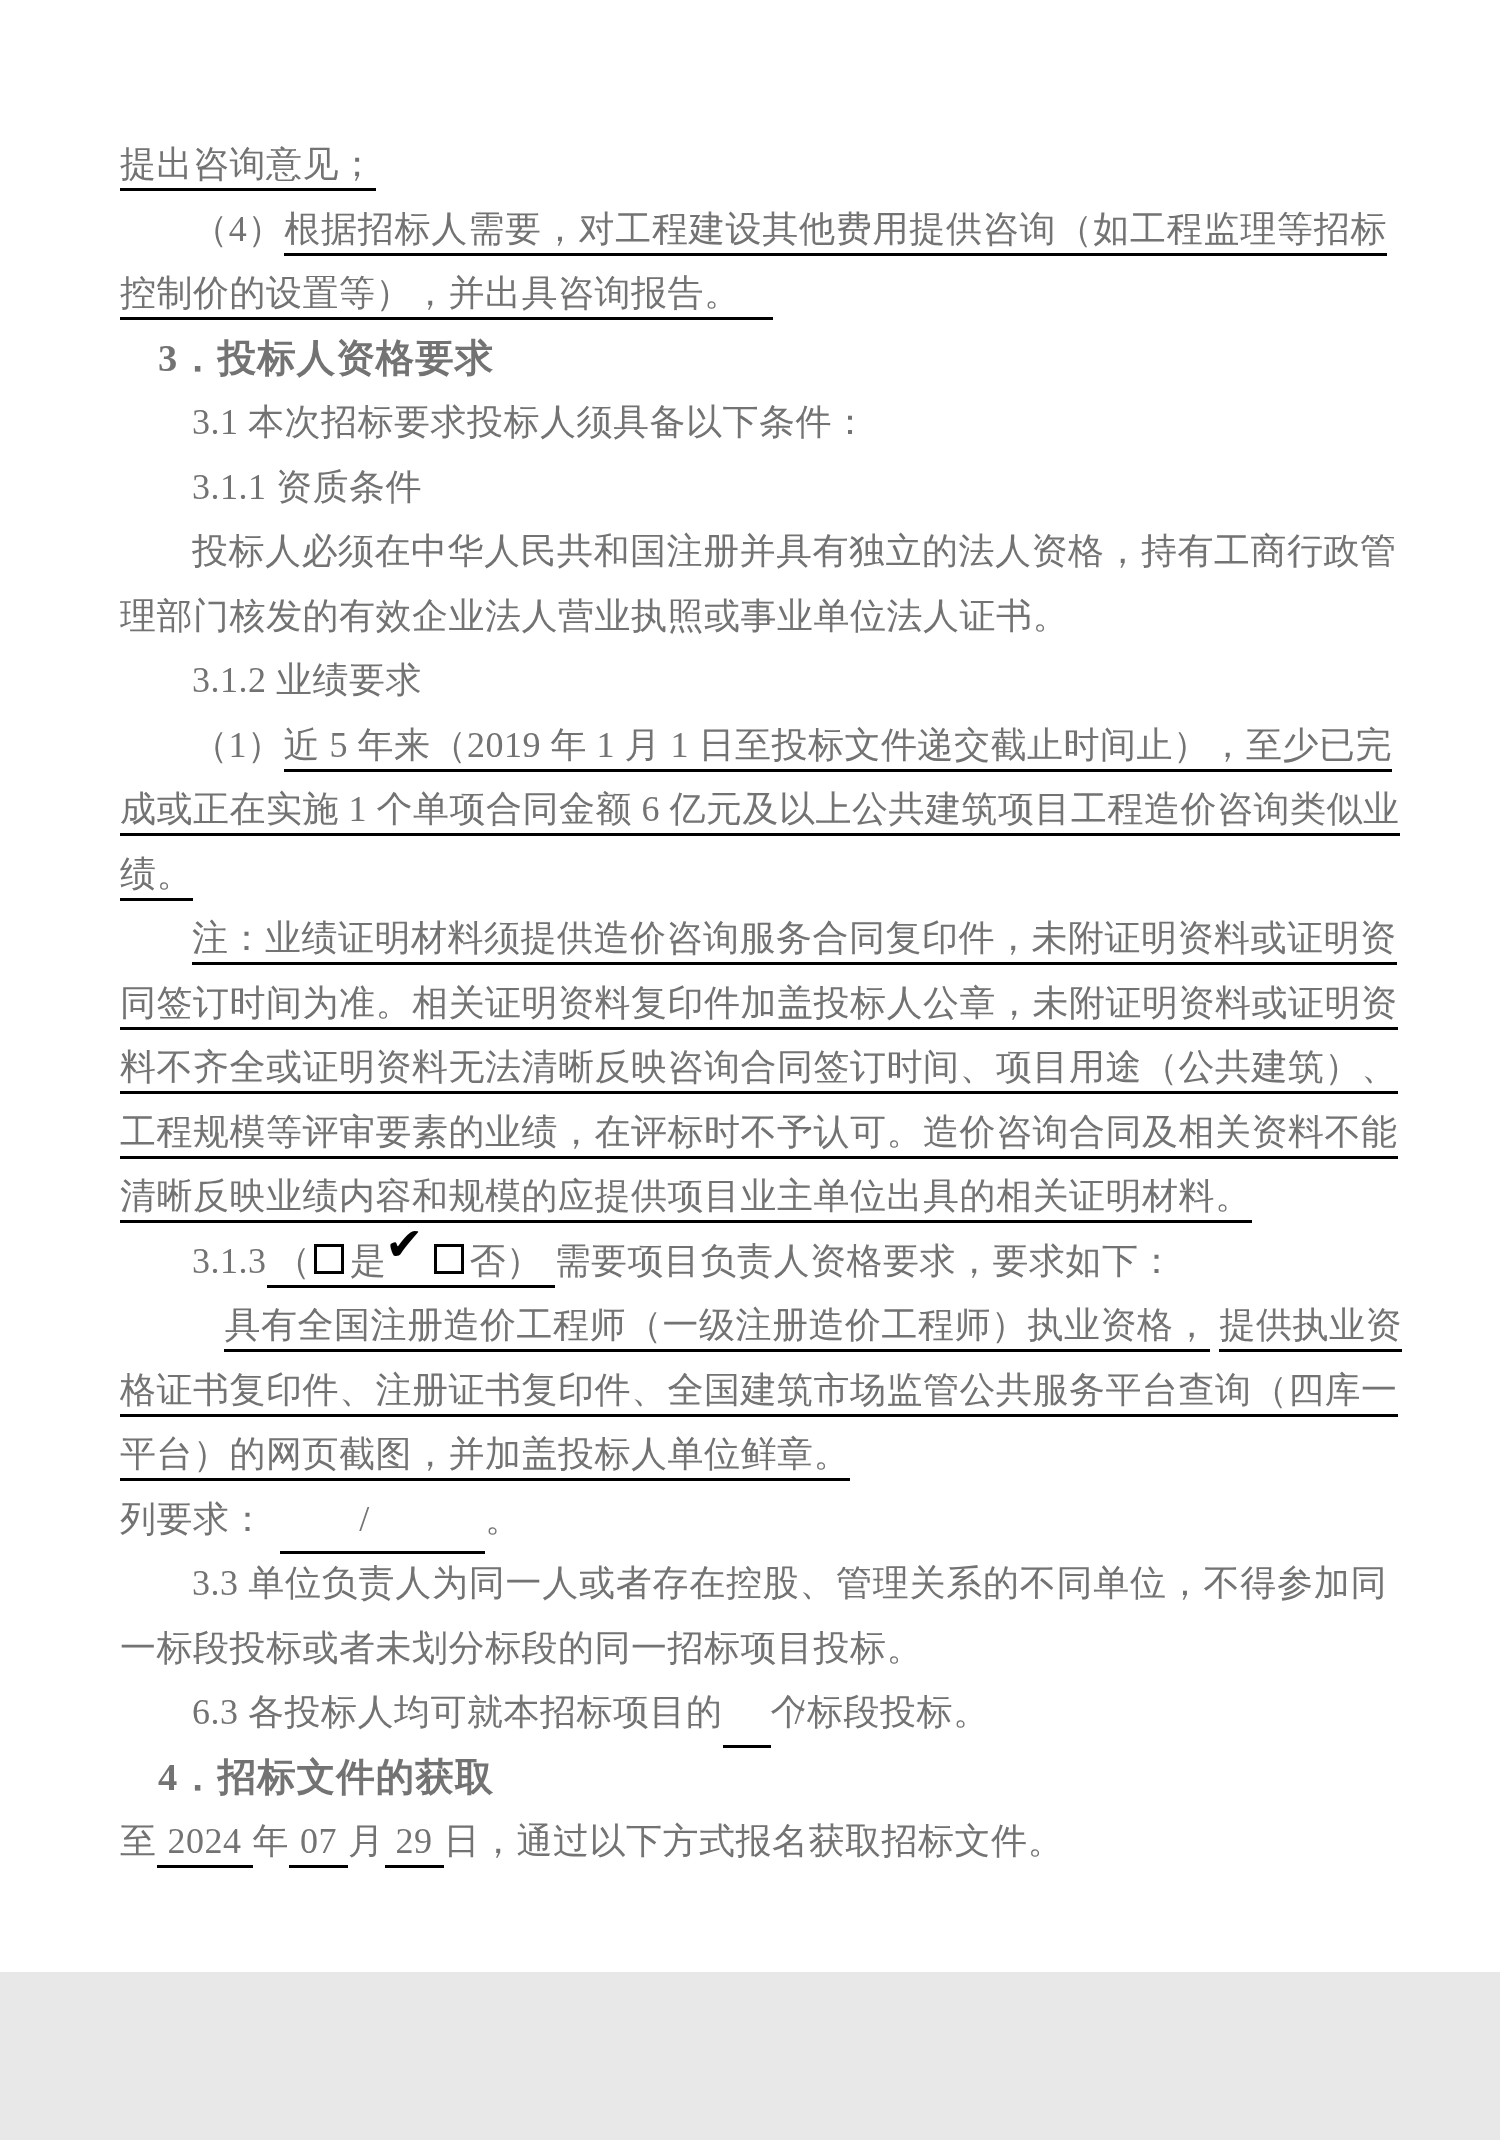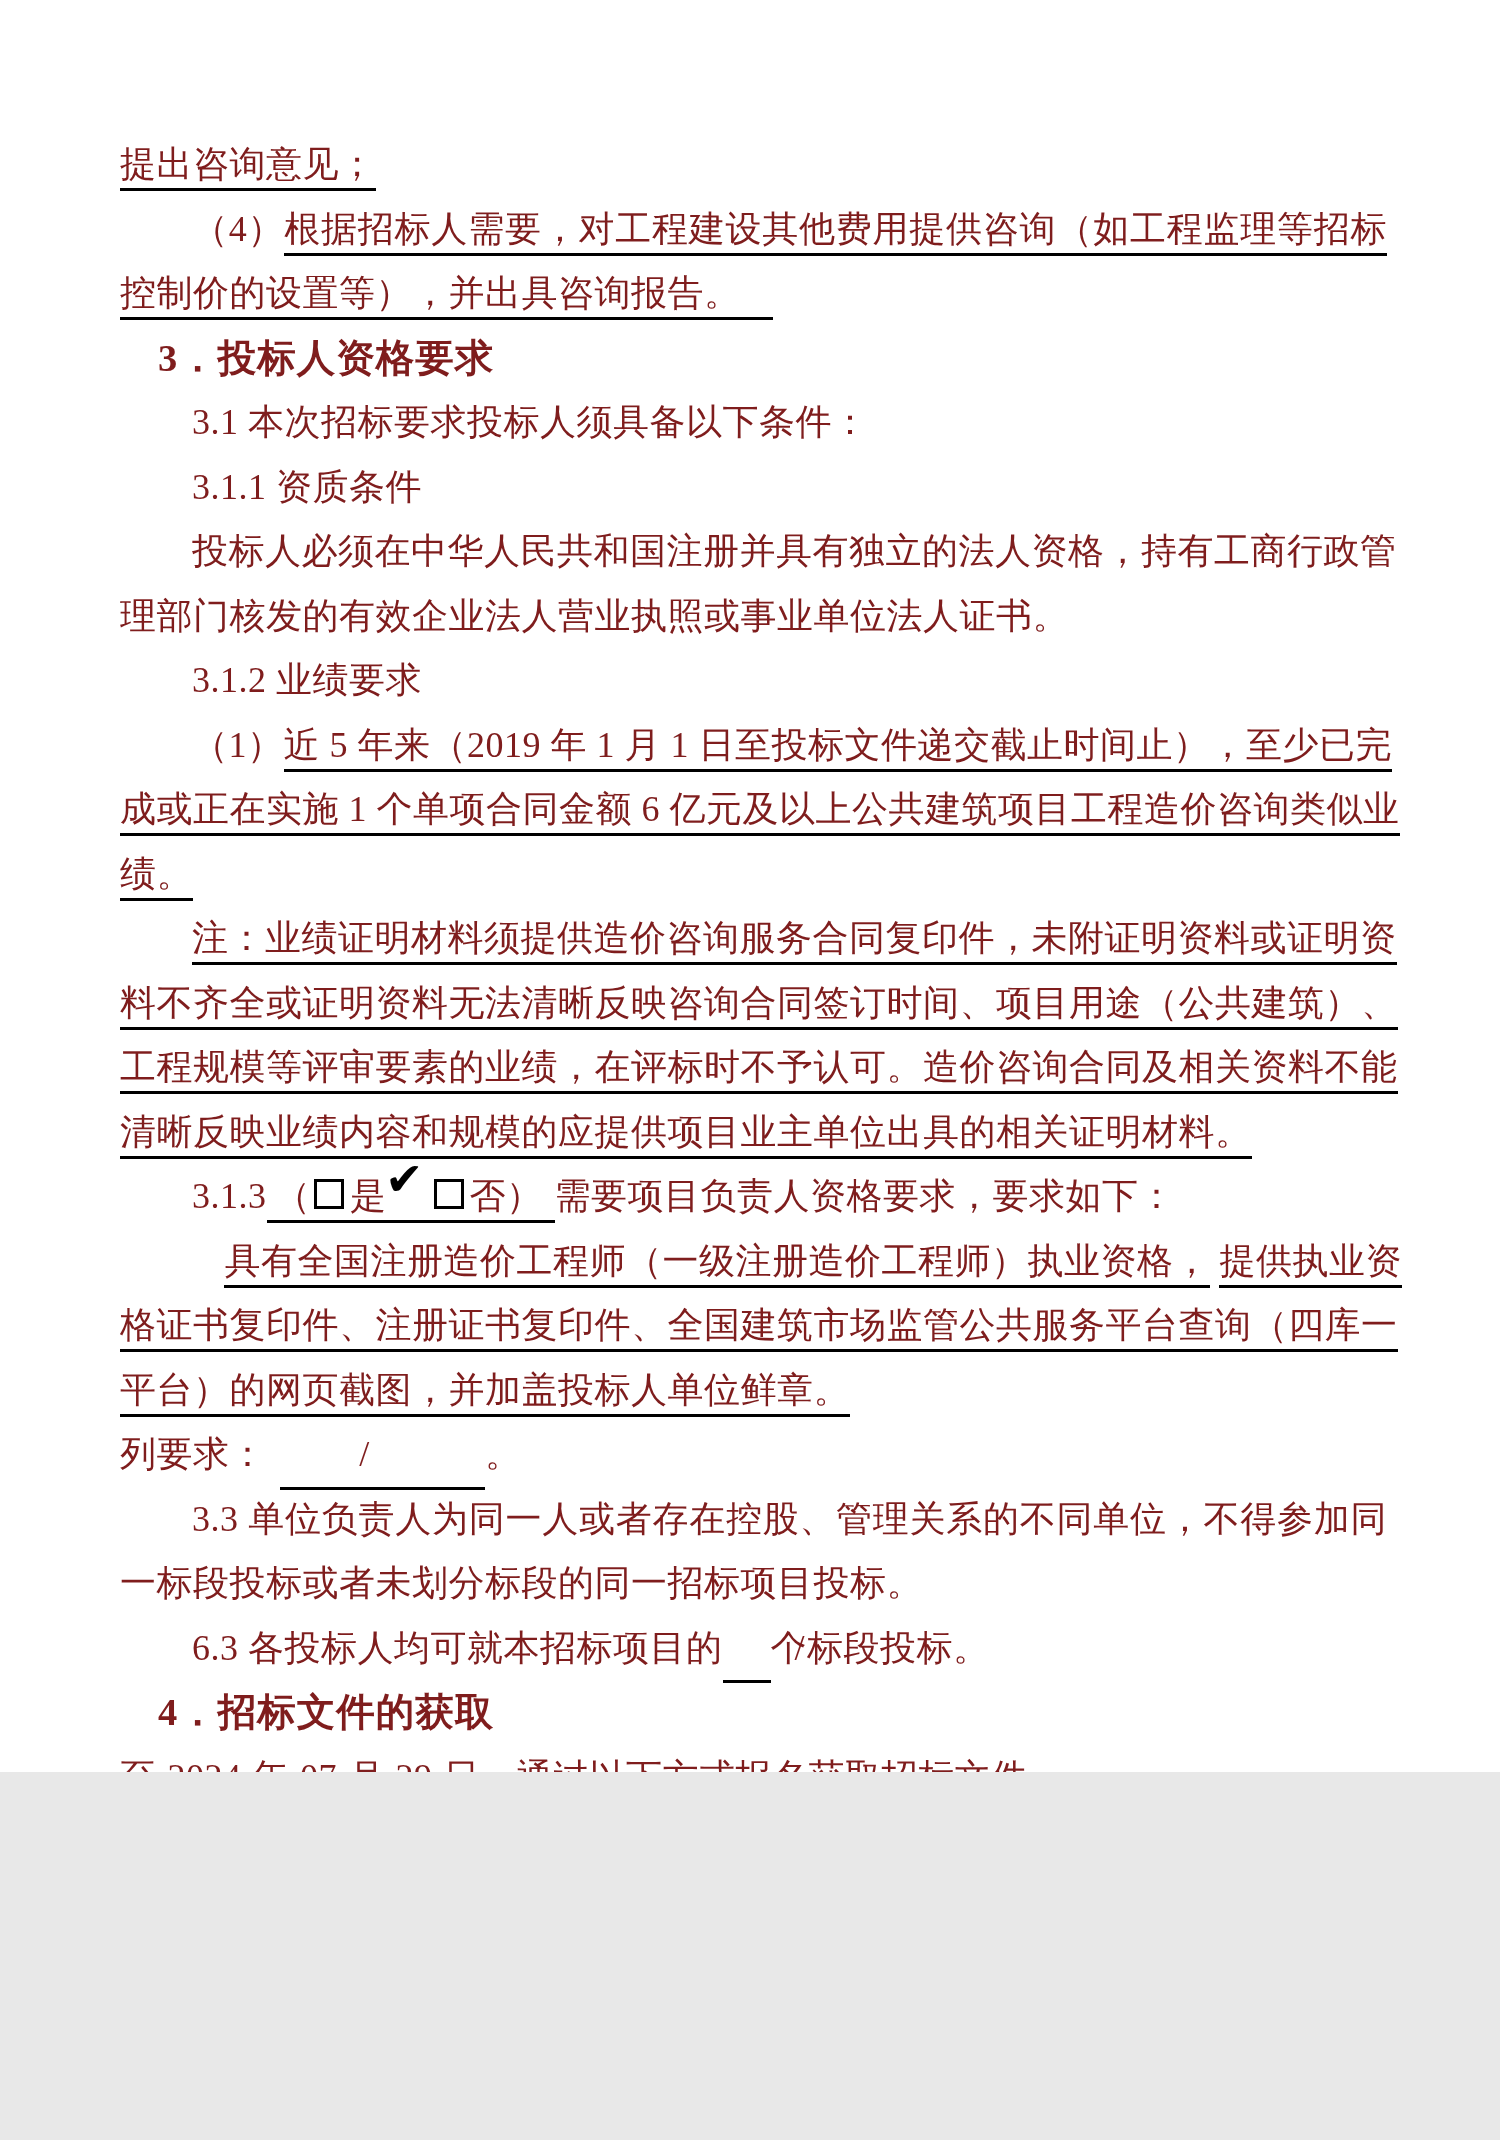--- a/index.html
+++ b/index.html
@@ -1,21 +1,21 @@
 <!DOCTYPE html>
 <html><head>
 <meta charset="utf-8">
 <style>
   html,body { margin:0; padding:0; background:#e8e8e8; }
   .page {
     position:relative;
-    width:1500px; height:1772px;
+    width:1500px; height:1972px;
     margin:0 auto;
     background:#ffffff;
-    color:#7f1d1d;
+    color:#737373;
     box-sizing:border-box;
     padding:132px 113px 0 120px;
     font-family:"Liberation Serif","DejaVu Serif",serif;
     overflow:hidden;
   }
   .line {
     height:64.5px;
     line-height:64.5px;
     font-size:36px;
     white-space:nowrap;
@@ -90,20 +90,21 @@
 
   <div class="line in2"><span>3.1.2 业绩要求</span></div>
 
   <div class="line fill in2"><span>（1）</span><span class="u">近 5 年来（2019 年 1 月 1 日至投标文件递交截止时间止），至少已完</span></div>
 
   <div class="line fill"><span class="u">成或正在实施 1 个单项合同金额 6 亿元及以上公共建筑项目工程造价咨询类似业</span></div>
 
   <div class="line"><span class="u">绩。</span></div>
 
   <div class="line fill in2"><span class="u">注：业绩证明材料须提供造价咨询服务合同复印件，未附证明资料或证明资</span></div>
+  <div class="line fill"><span class="u">同签订时间为准。相关证明资料复印件加盖投标人公章，未附证明资料或证明资</span></div>
   <div class="line fill"><span class="u">料不齐全或证明资料无法清晰反映咨询合同签订时间、项目用途（公共建筑）、</span></div>
   <div class="line fill"><span class="u">工程规模等评审要素的业绩，在评标时不予认可。造价咨询合同及相关资料不能</span></div>
   <div class="line"><span class="u">清晰反映业绩内容和规模的应提供项目业主单位出具的相关证明材料。</span></div>
 
   <div class="line in2"><span>3.1.3</span><span class="u grp"><span>（</span><span class="cb" data-checked="true"></span><span>是</span><span class="gap"></span><span class="cb" data-checked="false"></span><span>否</span><span>）</span></span><span>需要项目负责人资格要求，要求如下：</span></div>
 
   <div class="line fill in29"><span class="u">具有全国注册造价工程师（一级注册造价工程师）执业资格，</span> <span class="u">提供执业资</span></div>
   <div class="line fill"><span class="u">格证书复印件、注册证书复印件、全国建筑市场监管公共服务平台查询（四库一</span></div>
   <div class="line"><span class="u">平台）的网页截图，并加盖投标人单位鲜章。</span></div>
 

